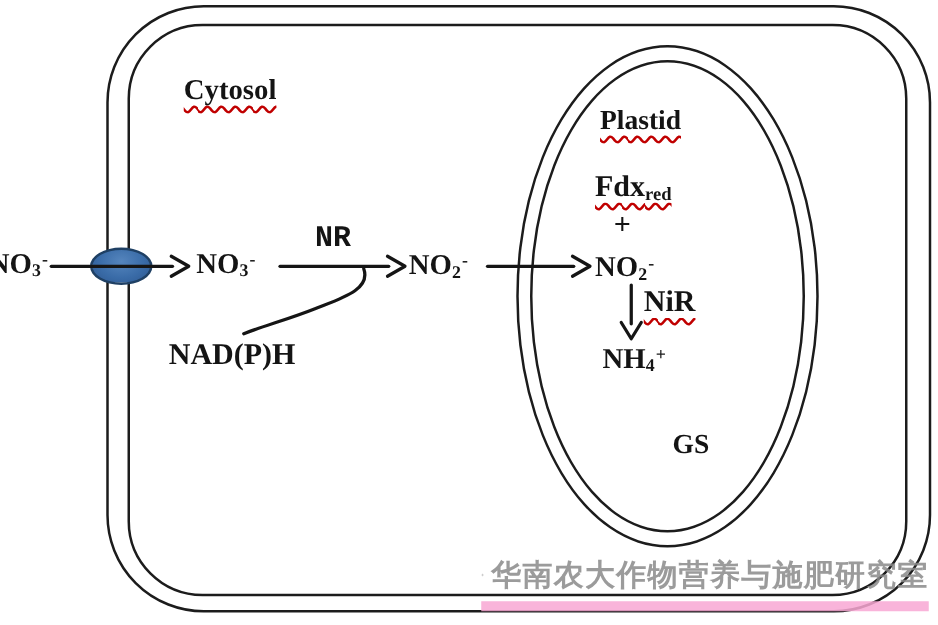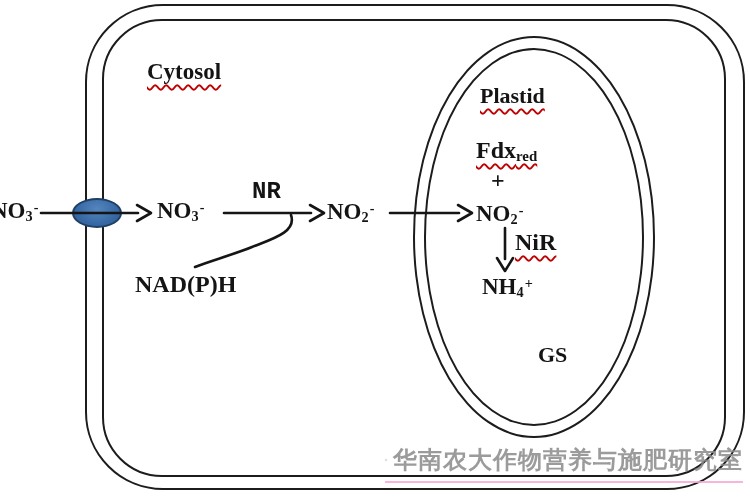--- a/index.html
+++ b/index.html
@@ -17,21 +17,21 @@
   svg.overlay{position:absolute;left:0;top:0;pointer-events:none;}
   .lbl{position:absolute;font-weight:bold;white-space:nowrap;line-height:1;}
   .wavy{text-decoration:underline;text-decoration-style:wavy;text-decoration-color:#c00000;
         text-decoration-thickness:2px;text-underline-offset:5px;}
   sub{font-size:0.62em;vertical-align:-0.22em;letter-spacing:0;}
   sup{font-size:0.62em;vertical-align:0.45em;margin-left:1px;}
   .f23{font-size:23px;} .f22{font-size:22px;} .f21{font-size:24px;} .f24{font-size:24px;}
   .watermark{
     position:absolute;left:385px;top:444px;width:358px;display:flex;align-items:center;gap:6px;
     font-family:"DejaVu Sans","Liberation Sans",sans-serif;font-weight:bold;font-size:24px;
-    color:#8a8a8a;opacity:.85;border-bottom:2px solid #f9a8d4;padding-bottom:5px;letter-spacing:1px;
+    color:#8a8a8a;opacity:.85;border-bottom:8px solid #f9a8d4;padding-bottom:5px;letter-spacing:1px;
     white-space:nowrap;overflow:hidden;
   }
 </style>
 </head>
 <body>
 
 <div id="canvas">
 
   <div class="shape cell-outer"></div>
   <div class="shape cell-inner"></div>

